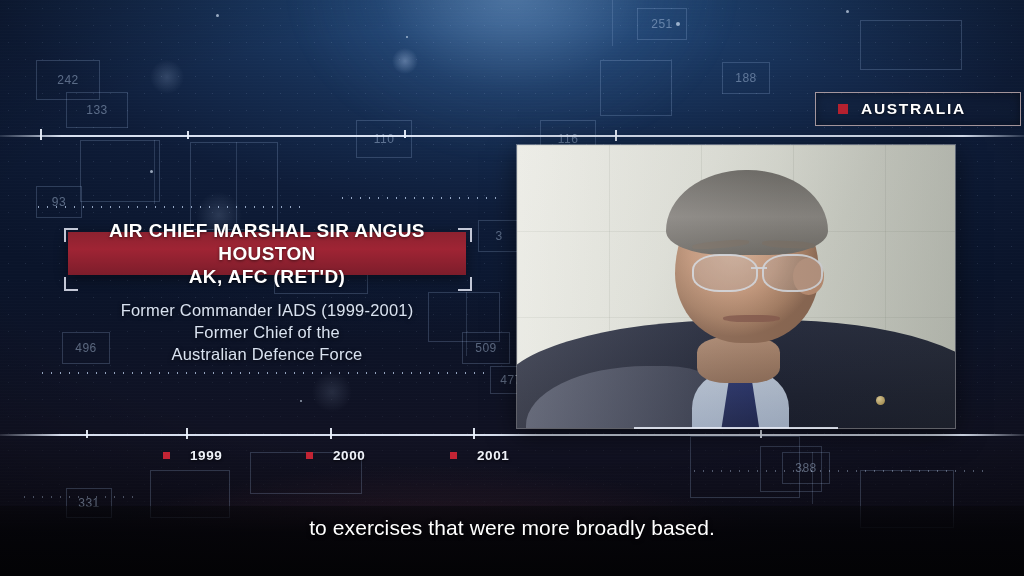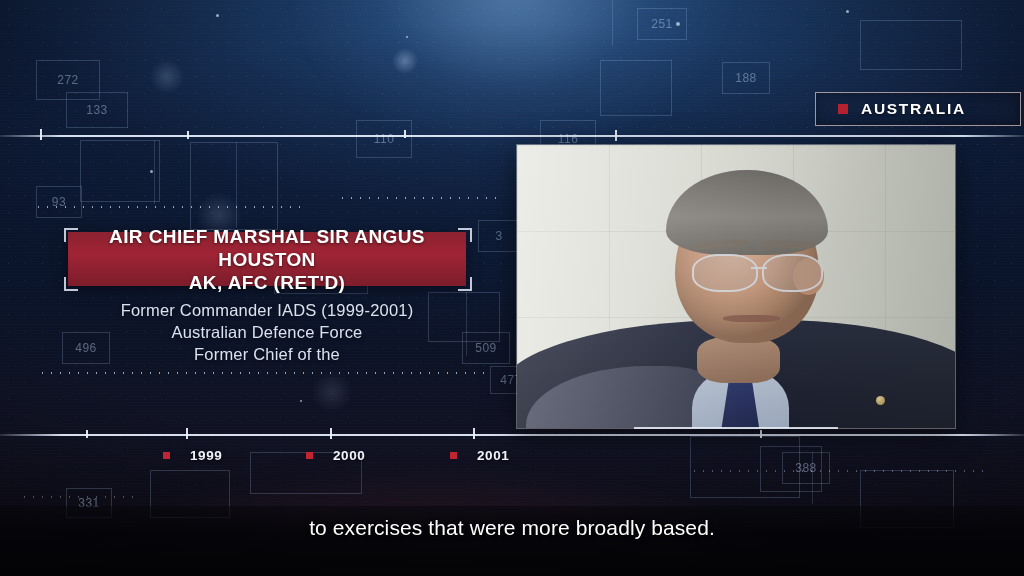--- a/index.html
+++ b/index.html
@@ -284,21 +284,21 @@
   <div class="hud-box nolabel" style="left:600px;top:60px;width:70px;height:54px;"></div>
   <div class="hud-box nolabel" style="left:860px;top:20px;width:100px;height:48px;"></div>
   <div class="hud-box nolabel" style="left:690px;top:436px;width:108px;height:60px;"></div>
   <div class="hud-box nolabel" style="left:760px;top:446px;width:60px;height:44px;"></div>
   <div class="hud-box nolabel" style="left:860px;top:470px;width:92px;height:56px;"></div>
   <div class="hud-box nolabel" style="left:150px;top:470px;width:78px;height:46px;"></div>
   <div class="hud-box nolabel" style="left:250px;top:452px;width:110px;height:40px;"></div>
   <div class="hud-box nolabel" style="left:428px;top:292px;width:70px;height:48px;"></div>
 
   <div id="hud-numbers">
-      <div class="hud-box" style="left: 36px; top: 60px; width: 62px; height: 38px;">272</div>
+      <div class="hud-box" style="left: 36px; top: 60px; width: 62px; height: 38px;">242</div>
       <div class="hud-box" style="left: 66px; top: 92px; width: 60px; height: 34px;">133</div>
       <div class="hud-box" style="left: 637px; top: 8px; width: 48px; height: 30px;">251</div>
       <div class="hud-box" style="left: 722px; top: 62px; width: 46px; height: 30px;">188</div>
       <div class="hud-box" style="left: 356px; top: 120px; width: 54px; height: 36px;">110</div>
       <div class="hud-box" style="left: 540px; top: 120px; width: 54px; height: 36px;">116</div>
       <div class="hud-box" style="left: 36px; top: 186px; width: 44px; height: 30px;">93</div>
       <div class="hud-box" style="left: 478px; top: 220px; width: 40px; height: 30px;">3</div>
       <div class="hud-box" style="left: 62px; top: 332px; width: 46px; height: 30px;">496</div>
       <div class="hud-box" style="left: 462px; top: 332px; width: 46px; height: 30px;">509</div>
       <div class="hud-box" style="left: 490px; top: 366px; width: 40px; height: 26px;">477</div>
@@ -350,35 +350,35 @@
     <div class="p-browR"></div>
     <div class="p-glassL"></div>
     <div class="p-glassR"></div>
     <div class="p-bridge"></div>
     <div class="p-mouth"></div>
     <div class="p-pin"></div>
     <div class="v-shade"></div>
   </div>
   <div class="v-underline" style="left:634px;top:427px;width:204px;"></div>
 
-  <div class="name-bar" style="left:68px;top:232px;width:398px;height:54px;">
+  <div class="name-bar" style="left:68px;top:232px;width:398px;height:43px;">
     <div class="txt">
       <span>AIR CHIEF MARSHAL SIR ANGUS HOUSTON</span><br>
       <span>AK, AFC (RET'D)</span>
     </div>
   </div>
   <div class="brk tl" style="left:64px;top:228px;"></div>
   <div class="brk tr" style="left:458px;top:228px;"></div>
   <div class="brk bl" style="left:64px;top:277px;"></div>
   <div class="brk br" style="left:458px;top:277px;"></div>
 
   <div class="role" style="left:57px;top:299px;">
     <div>Former Commander IADS (1999-2001)</div>
+    <div>Former Chief of the</div>
     <div>Australian Defence Force</div>
-    <div>Former Chief of the</div>
   </div>
 
   <div class="tl-item" style="left:163px;top:448px;">
     <span class="sq"></span>
     <span class="yr">1999</span>
   </div>
   <div class="tl-item" style="left:306px;top:448px;justify-content:center;">
     <span class="sq"></span>
     <span class="yr">2000</span>
   </div>

